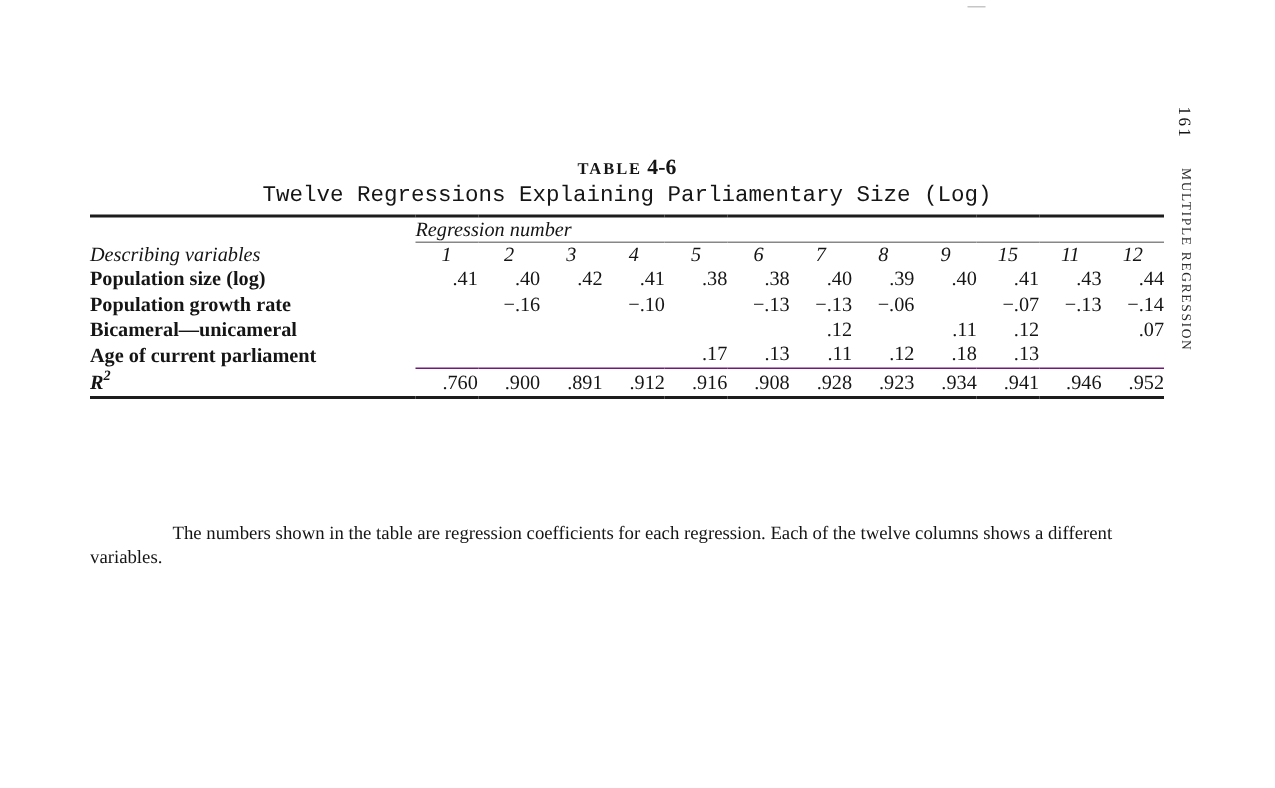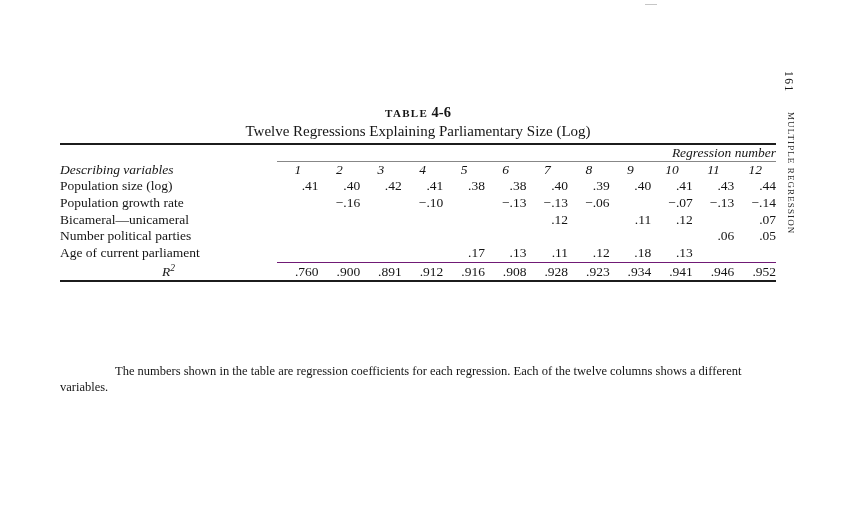--- a/index.html
+++ b/index.html
@@ -7,43 +7,43 @@
     position:relative; width:850px; height:525px; background:#ffffff;
     font-family:"Liberation Serif","DejaVu Serif",serif; color:#151515;
     overflow:hidden;
   }
   .artifact { position:absolute; left:645px; top:4px; width:12px; height:1px; background:#c6c6c6; }
 
   .caption { position:absolute; left:60px; top:105px; width:716px; text-align:center; }
   .caption-line1 { font-size:14px; line-height:15px; }
   .caption-label { font-size:11px; font-weight:bold; letter-spacing:1.3px; }
   .caption-number { font-size:14.5px; font-weight:bold; }
-  .caption-title { font-size:15px; line-height:18px; margin-top:1px; }
+  .caption-title { font-size:15px; line-height:18px; margin-top:1px;font-family:Liberation Mono, monospace; }
 
   table.regress {
     position:absolute; left:60px; top:143px; width:716px;
     border-collapse:collapse; table-layout:fixed;
     border-top:2.5px solid #1c1c1c; border-bottom:2.5px solid #1c1c1c;
   }
   table.regress td { padding:0; font-size:13.5px; }
   .spanner-cell {
-    font-style:italic; text-align:right; font-size:14px;
+    font-style:italic; text-align:left; font-size:14px;
     padding:8px 0 3px 0; border-bottom:1px solid #878787;
   }
   .stub-header { font-style:italic; text-align:left; padding:4px 0 4px 0; }
   .colhead { font-style:italic; text-align:center; padding:4px 0 4px 0; }
-  .rowlabel { text-align:left; height:16.8px; line-height:16.8px; white-space:nowrap; padding-left:2px; }
+  .rowlabel { text-align:left; height:16.8px; line-height:16.8px; white-space:nowrap; padding-left:2px;font-weight:bold; }
   .val { text-align:right; padding-right:9px; height:16.8px; line-height:16.8px; }
-  .r2label { text-align:center; font-style:italic; height:17.5px; line-height:17.5px; }
+  .r2label { text-align:left; font-style:italic; height:17.5px; line-height:17.5px; }
   .r2top { border-top:1px solid #701a75; height:17.5px; line-height:17.5px; }
   .cnt { text-align:center; padding-right:0; }
   .count-row td { padding-bottom:6px; }
   sup { font-size:9.5px; line-height:0; }
 
-  .footnote { position:absolute; left:60px; top:364px; width:724px; font-size:12.5px; line-height:15.5px; }
+  .footnote { position:absolute; left:60px; top:348px; width:724px; font-size:12.5px; line-height:15.5px; }
   .fn-line1 { display:block; text-indent:55px; white-space:nowrap; }
   .fn-line2 { display:block; }
 
   .page-number {
     position:absolute; left:783px; top:71px;
     writing-mode:vertical-rl; font-size:11.5px; letter-spacing:1.5px;
   }
   .running-head {
     position:absolute; left:786px; top:112px;
     writing-mode:vertical-rl; font-size:9px; letter-spacing:1.1px; color:#2a2a2a;
@@ -78,21 +78,21 @@
         <td class="stub-header">Describing variables</td>
       <td class="colhead">1</td>
           <td class="colhead">2</td>
           <td class="colhead">3</td>
           <td class="colhead">4</td>
           <td class="colhead">5</td>
           <td class="colhead">6</td>
           <td class="colhead">7</td>
           <td class="colhead">8</td>
           <td class="colhead">9</td>
-          <td class="colhead">10</td>
+          <td class="colhead">15</td>
           <td class="colhead">11</td>
           <td class="colhead">12</td>
         </tr>
     </tbody>
     <tbody id="table-body">
         <tr>
           <td class="rowlabel">Population size (log)</td>
           <td class="val">.41</td>
           <td class="val">.40</td>
           <td class="val">.42</td>
@@ -130,35 +130,20 @@
           <td class="val"></td>
           <td class="val"></td>
           <td class="val">.12</td>
           <td class="val"></td>
           <td class="val">.11</td>
           <td class="val">.12</td>
           <td class="val"></td>
           <td class="val">.07</td>
         </tr>
         <tr>
-          <td class="rowlabel">Number political parties</td>
-          <td class="val"></td>
-          <td class="val"></td>
-          <td class="val"></td>
-          <td class="val"></td>
-          <td class="val"></td>
-          <td class="val"></td>
-          <td class="val"></td>
-          <td class="val"></td>
-          <td class="val"></td>
-          <td class="val"></td>
-          <td class="val">.06</td>
-          <td class="val">.05</td>
-        </tr>
-        <tr>
           <td class="rowlabel">Age of current parliament</td>
           <td class="val"></td>
           <td class="val"></td>
           <td class="val"></td>
           <td class="val"></td>
           <td class="val">.17</td>
           <td class="val">.13</td>
           <td class="val">.11</td>
           <td class="val">.12</td>
           <td class="val">.18</td>

